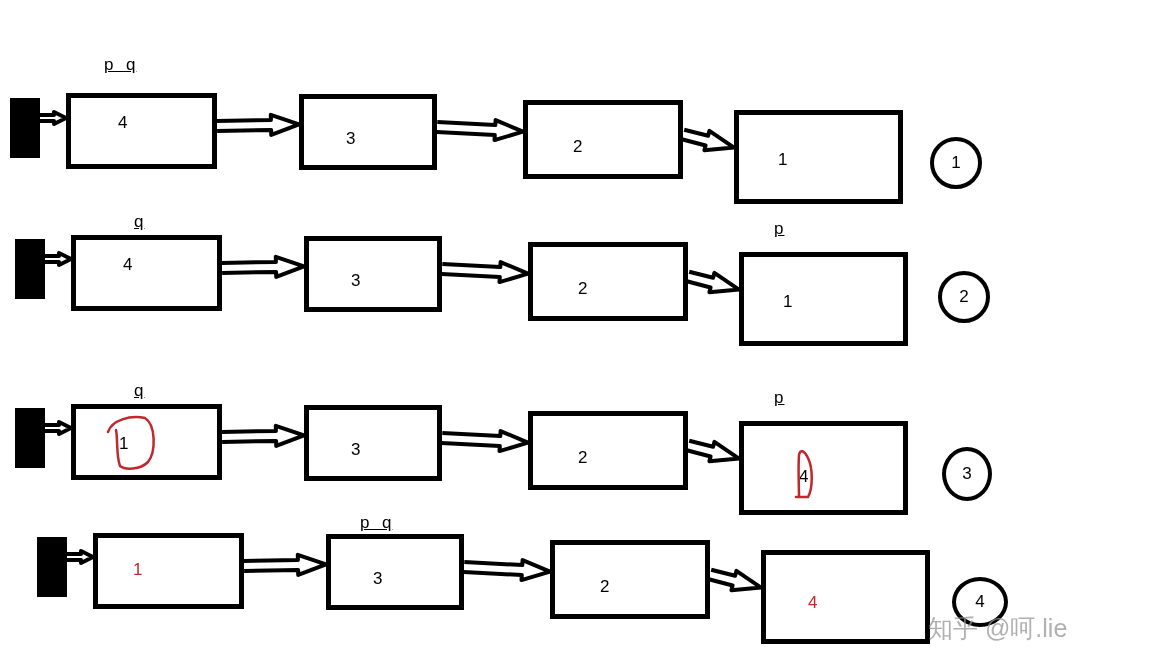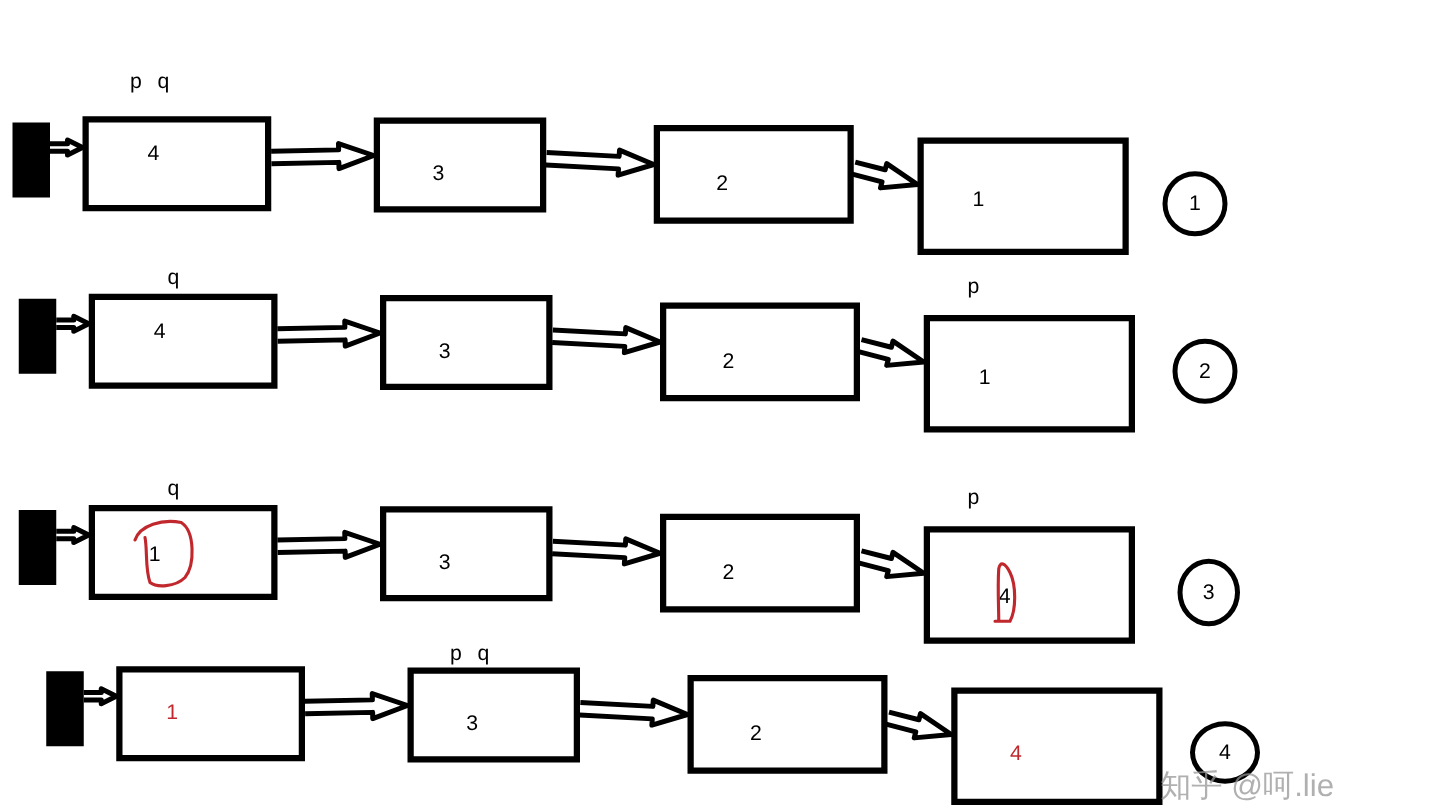--- a/index.html
+++ b/index.html
@@ -1,21 +1,21 @@
 <!DOCTYPE html>
 <html><head>
 <meta charset="utf-8">
 <style>
   html,body{margin:0;padding:0;background:#fff;}
   body{width:1152px;height:648px;position:relative;overflow:hidden;font-family:"Liberation Sans",sans-serif;}
   .head{position:absolute;background:#000;width:30px;height:60px;}
   .node{position:absolute;border:5px solid #000;box-sizing:border-box;background:#fff;}
   .val{position:absolute;font-size:17px;color:#000;}
   .val.red{color:#c0282d;}
-  .ptr{position:absolute;font-size:17px;color:#000;letter-spacing:1px;}
+  .ptr{position:absolute;font-size:17px;color:#000;letter-spacing:1px;text-decoration:underline;}
   .step{position:absolute;border:4px solid #000;border-radius:50%;box-sizing:border-box;display:flex;align-items:center;justify-content:center;font-size:17px;color:#000;background:transparent;}
   svg.arrows{position:absolute;left:0;top:0;}
   .wm{position:absolute;left:928px;top:612px;font-size:25px;color:rgba(150,150,150,0.75);white-space:nowrap;}
 </style>
 </head>
 <body>
 
 <div class="head" style="left:10px;top:98px;"></div>
 <div class="node" style="left:66px;top:93px;width:151px;height:76px;"></div>
 <div class="node" style="left:299px;top:94px;width:138px;height:76px;"></div>

